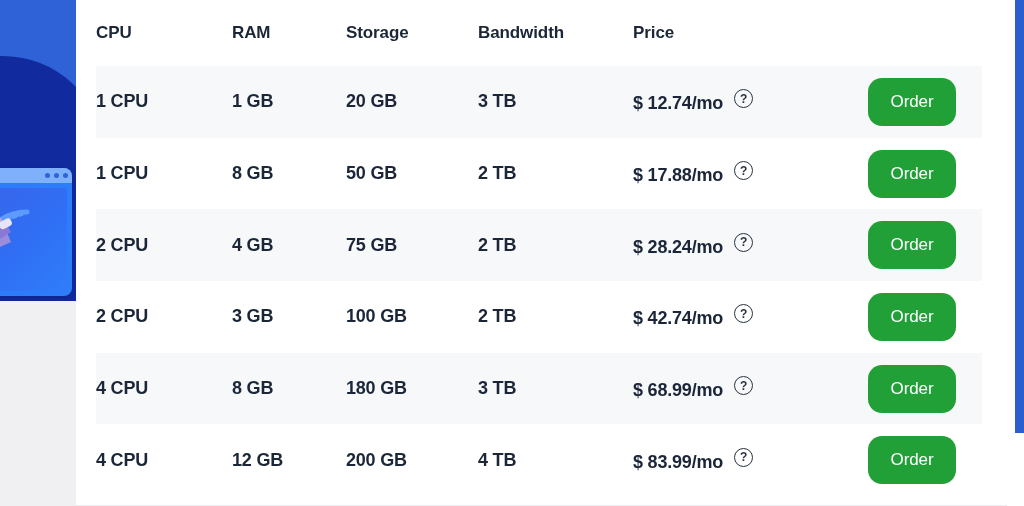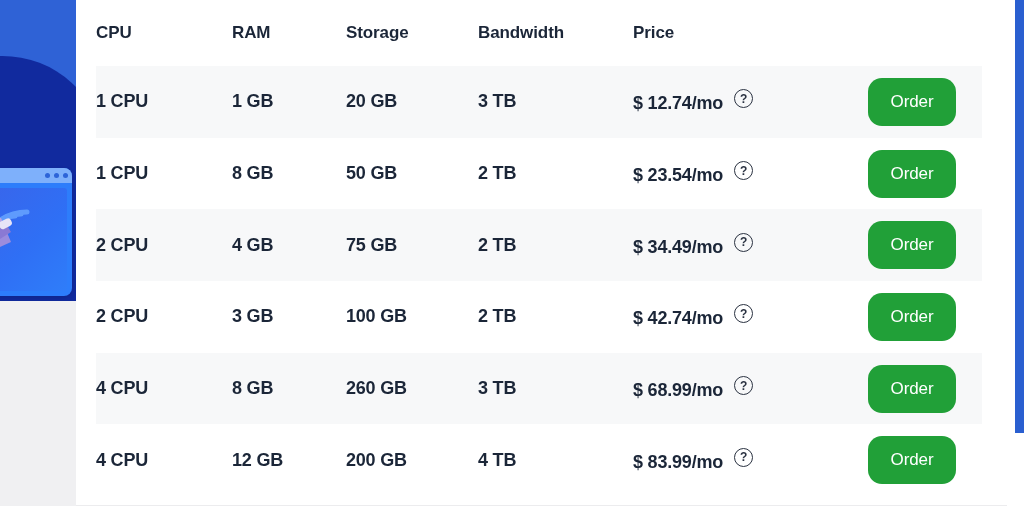--- a/index.html
+++ b/index.html
@@ -275,34 +275,34 @@
             <button class="order-btn">Order</button>
           </td>
         </tr>
 
         <tr>
           <td>1 CPU</td>
           <td>8 GB</td>
           <td>50 GB</td>
           <td>2 TB</td>
           <td class="price-cell">
-            <span class="price-text">$ 23.54/mo</span><span class="help-icon"><span>?</span></span>
+            <span class="price-text">$ 17.88/mo</span><span class="help-icon"><span>?</span></span>
           </td>
           <td class="action-cell">
             <button class="order-btn">Order</button>
           </td>
         </tr>
 
         <tr class="alt">
           <td>2 CPU</td>
           <td>4 GB</td>
           <td>75 GB</td>
           <td>2 TB</td>
           <td class="price-cell">
-            <span class="price-text">$ 34.49/mo</span><span class="help-icon"><span>?</span></span>
+            <span class="price-text">$ 28.24/mo</span><span class="help-icon"><span>?</span></span>
           </td>
           <td class="action-cell">
             <button class="order-btn">Order</button>
           </td>
         </tr>
 
         <tr>
           <td>2 CPU</td>
           <td>3 GB</td>
           <td>100 GB</td>
@@ -311,21 +311,21 @@
             <span class="price-text">$ 42.74/mo</span><span class="help-icon"><span>?</span></span>
           </td>
           <td class="action-cell">
             <button class="order-btn">Order</button>
           </td>
         </tr>
 
         <tr class="alt">
           <td>4 CPU</td>
           <td>8 GB</td>
-          <td>260 GB</td>
+          <td>180 GB</td>
           <td>3 TB</td>
           <td class="price-cell">
             <span class="price-text">$ 68.99/mo</span><span class="help-icon"><span>?</span></span>
           </td>
           <td class="action-cell">
             <button class="order-btn">Order</button>
           </td>
         </tr>
 
         <tr>

